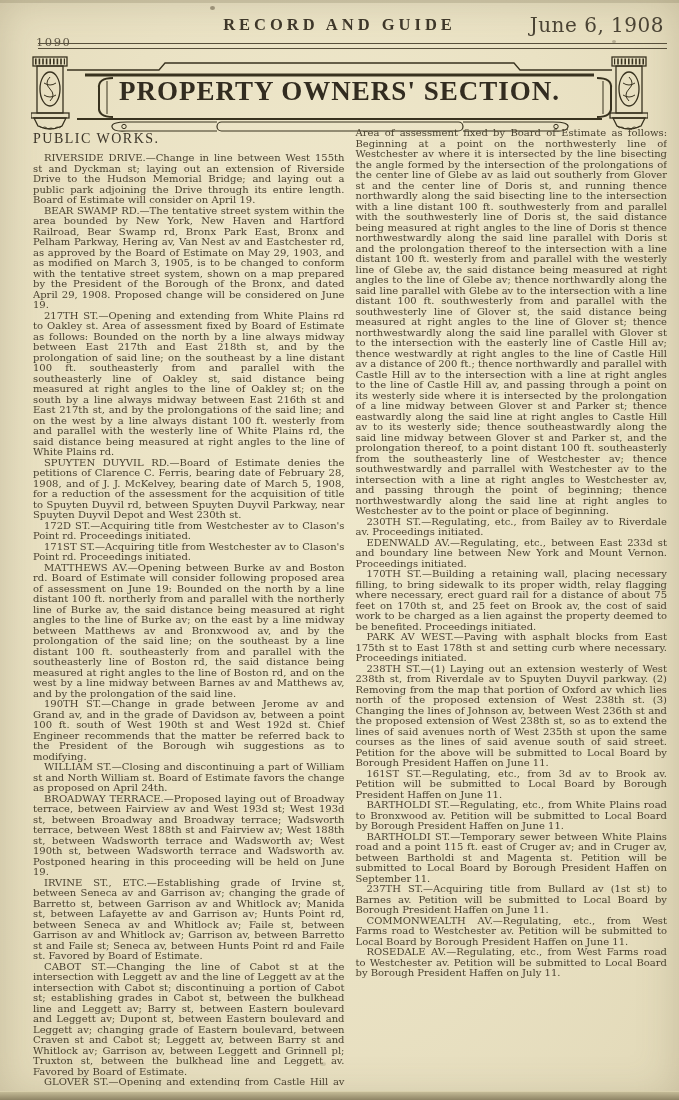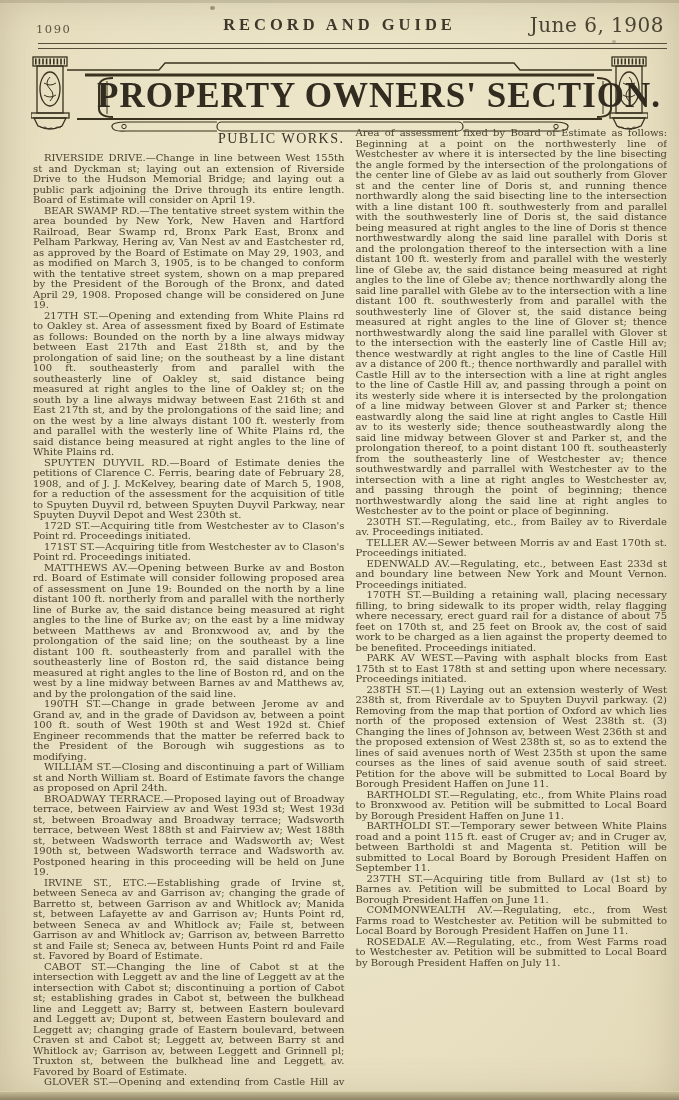--- a/index.html
+++ b/index.html
@@ -3,38 +3,38 @@
 <meta charset="utf-8">
 <style>
   html,body { margin:0; padding:0; background:#9a9178; }
   #page {
     position:relative; width:679px; height:1100px; overflow:hidden;
     background: radial-gradient(ellipse at 50% 38%, #f0e9cd 0%, #eae2c4 55%, #e2d9b8 100%);
     font-family:"DejaVu Serif", serif;
     box-shadow: inset 0 0 40px rgba(110,100,70,.25);
   }
   
-  .page-number { position:absolute; top:22px; left:36px; font-size:11.5px; letter-spacing:1.5px; color:#5a5240; }
+  .page-number { position:absolute; top:35px; left:36px; font-size:11.5px; letter-spacing:1.5px; color:#5a5240; }
   .pub-title   { position:absolute; top:15px; left:0; right:0; text-align:center;
                  font-family:"Liberation Serif", serif; font-weight:bold; font-size:16.5px;
                  letter-spacing:4px; color:#3e372a; }
   .issue-date  { position:absolute; top:13px; right:15px; font-size:20px; color:#4a4334; letter-spacing:.5px; }
   .head-rule   { position:absolute; top:43px; left:38px; right:12px; height:4px;
                  border-top:1.6px solid #574f3b; border-bottom:1.1px solid #574f3b; }
   
   .banner { position:absolute; top:55px; left:31px; width:617px; height:97px; }
   .banner svg { position:absolute; inset:0; }
   .banner-title { position:absolute; top:21px; left:66px; right:66px; text-align:center;
-                  font-family:"Liberation Serif", serif; font-weight:bold; font-size:35px;
+                  font-family:"Liberation Serif", serif; font-weight:bold; font-size:27px;
                   letter-spacing:1px; white-space:nowrap; color:#322c20; }
   
   .cols { position:absolute; top:128px; left:33px; width:634px; height:958px;
           display:flex; gap:11px; overflow:hidden; }
   .col  { flex:1; min-width:0; }
-  .pw-heading { text-align:right; font-family:"Liberation Serif", serif; font-weight:normal;
+  .pw-heading { text-align:left; font-family:"Liberation Serif", serif; font-weight:normal;
                 font-size:14px; letter-spacing:1.5px; color:#3b3428; margin:3px 0 6px; }
   .para { margin:0; text-indent:11px; text-align:justify;
           font-size:10px; line-height:10.5px; color:#49412f; }
   .col-right .col-body .para:first-child { text-indent:0; }
   
   .scan-edge-bottom { position:absolute; left:0; right:0; bottom:0; height:8px;
                       background:linear-gradient(#c3ba96, #8e8465); border-top:1px solid #d8cfab; }
   .scan-edge-top { position:absolute; left:0; right:0; top:0; height:3px; background:rgba(115,105,75,.22); }
   .blotch { position:absolute; border-radius:50%; pointer-events:none; }
   .b1 { top:6px; left:210px; width:5px; height:4px; background:rgba(70,60,40,.45); }
@@ -118,25 +118,25 @@
           <p class="para">BROADWAY TERRACE.—Proposed laying out of Broadway terrace, between Fairview av and West 193d st; West 193d st, between Broadway and Broadway terrace; Wadsworth terrace, between West 188th st and Fairview av; West 188th st, between Wadsworth terrace and Wadsworth av; West 190th st, between Wadsworth terrace and Wadsworth av. Postponed hearing in this proceeding will be held on June 19.</p>
           <p class="para">IRVINE ST., ETC.—Establishing grade of Irvine st, between Seneca av and Garrison av; changing the grade of Barretto st, between Garrison av and Whitlock av; Manida st, between Lafayette av and Garrison av; Hunts Point rd, between Seneca av and Whitlock av; Faile st, between Garrison av and Whitlock av; Garrison av, between Barretto st and Faile st; Seneca av, between Hunts Point rd and Faile st. Favored by Board of Estimate.</p>
           <p class="para">CABOT ST.—Changing the line of Cabot st at the intersection with Leggett av and the line of Leggett av at the intersection with Cabot st; discontinuing a portion of Cabot st; establishing grades in Cabot st, between the bulkhead line and Leggett av; Barry st, between Eastern boulevard and Leggett av; Dupont st, between Eastern boulevard and Leggett av; changing grade of Eastern boulevard, between Craven st and Cabot st; Leggett av, between Barry st and Whitlock av; Garrison av, between Leggett and Grinnell pl; Truxton st, between the bulkhead line and Leggett av. Favored by Board of Estimate.</p>
           <p class="para">GLOVER ST.—Opening and extending from Castle Hill av to Westchester av, and Doris st, from Glebe av to Westchester av.</p>
         </div>
     </div>
     <div class="col col-right">
       <div class="col-body">
           <p class="para">Area of assessment fixed by Board of Estimate as follows: Beginning at a point on the northwesterly line of Westchester av where it is intersected by the line bisecting the angle formed by the intersection of the prolongations of the center line of Glebe av as laid out southerly from Glover st and the center line of Doris st, and running thence northwardly along the said bisecting line to the intersection with a line distant 100 ft. southwesterly from and parallel with the southwesterly line of Doris st, the said distance being measured at right angles to the line of Doris st thence northwestwardly along the said line parallel with Doris st and the prolongation thereof to the intersection with a line distant 100 ft. westerly from and parallel with the westerly line of Glebe av, the said distance being measured at right angles to the line of Glebe av; thence northwardly along the said line parallel with Glebe av to the intersection with a line distant 100 ft. southwesterly from and parallel with the southwesterly line of Glover st, the said distance being measured at right angles to the line of Glover st; thence northwestwardly along the said line parallel with Glover st to the intersection with the easterly line of Castle Hill av; thence westwardly at right angles to the line of Castle Hill av a distance of 200 ft.; thence northwardly and parallel with Castle Hill av to the intersection with a line at right angles to the line of Castle Hill av, and passing through a point on its westerly side where it is intersected by the prolongation of a line midway between Glover st and Parker st; thence eastwardly along the said line at right angles to Castle Hill av to its westerly side; thence southeastwardly along the said line midway between Glover st and Parker st, and the prolongation thereof, to a point distant 100 ft. southeasterly from the southeasterly line of Westchester av; thence southwestwardly and parrallel with Westchester av to the intersection with a line at right angles to Westchester av, and passing through the point of beginning; thence northwestwardly along the said line at right angles to Westchester av to the point or place of beginning.</p>
           <p class="para">230TH ST.—Regulating, etc., from Bailey av to Riverdale av. Proceedings initiated.</p>
-          <p class="para">TELLER AV.—Sewer between Morris av and East 170th st. Proceedings initiated.</p>
           <p class="para">EDENWALD AV.—Regulating, etc., between East 233d st and boundary line between New York and Mount Vernon. Proceedings initiated.</p>
           <p class="para">170TH ST.—Building a retaining wall, placing necessary filling, to bring sidewalk to its proper width, relay flagging where necessary, erect guard rail for a distance of about 75 feet on 170th st, and 25 feet on Brook av, the cost of said work to be charged as a lien against the property deemed to be benefited. Proceedings initiated.</p>
-          <p class="para">PARK AV WEST.—Paving with asphalt blocks from East 175th st to East 178th st and setting upon where necessary. Proceedings initiated.</p>
+          <p class="para">PARK AV WEST.—Paving with asphalt blocks from East 175th st to East 178th st and setting curb where necessary. Proceedings initiated.</p>
           <p class="para">238TH ST.—(1) Laying out an extension westerly of West 238th st, from Riverdale av to Spuyten Duyvil parkway. (2) Removing from the map that portion of Oxford av which lies north of the proposed extension of West 238th st. (3) Changing the lines of Johnson av, between West 236th st and the proposed extension of West 238th st, so as to extend the lines of said avenues north of West 235th st upon the same courses as the lines of said avenue south of said street. Petition for the above will be submitted to Local Board by Borough President Haffen on June 11.</p>
+          <p class="para">161ST ST.—Regulating, etc., from 3d av to Brook av. Petition will be submitted to Local Board by Borough President Haffen on June 11.</p>
           <p class="para">BARTHOLDI ST.—Regulating, etc., from White Plains road to Bronxwood av. Petition will be submitted to Local Board by Borough President Haffen on June 11.</p>
           <p class="para">BARTHOLDI ST.—Temporary sewer between White Plains road and a point 115 ft. east of Cruger av; and in Cruger av, between Bartholdi st and Magenta st. Petition will be submitted to Local Board by Borough President Haffen on September 11.</p>
           <p class="para">237TH ST.—Acquiring title from Bullard av (1st st) to Barnes av. Petition will be submitted to Local Board by Borough President Haffen on June 11.</p>
           <p class="para">COMMONWEALTH AV.—Regulating, etc., from West Farms road to Westchester av. Petition will be submitted to Local Board by Borough President Haffen on June 11.</p>
           <p class="para">ROSEDALE AV.—Regulating, etc., from West Farms road to Westchester av. Petition will be submitted to Local Board by Borough President Haffen on July 11.</p>
         </div>
     </div>
   </div>
 
   <div class="blotch b1"></div>

